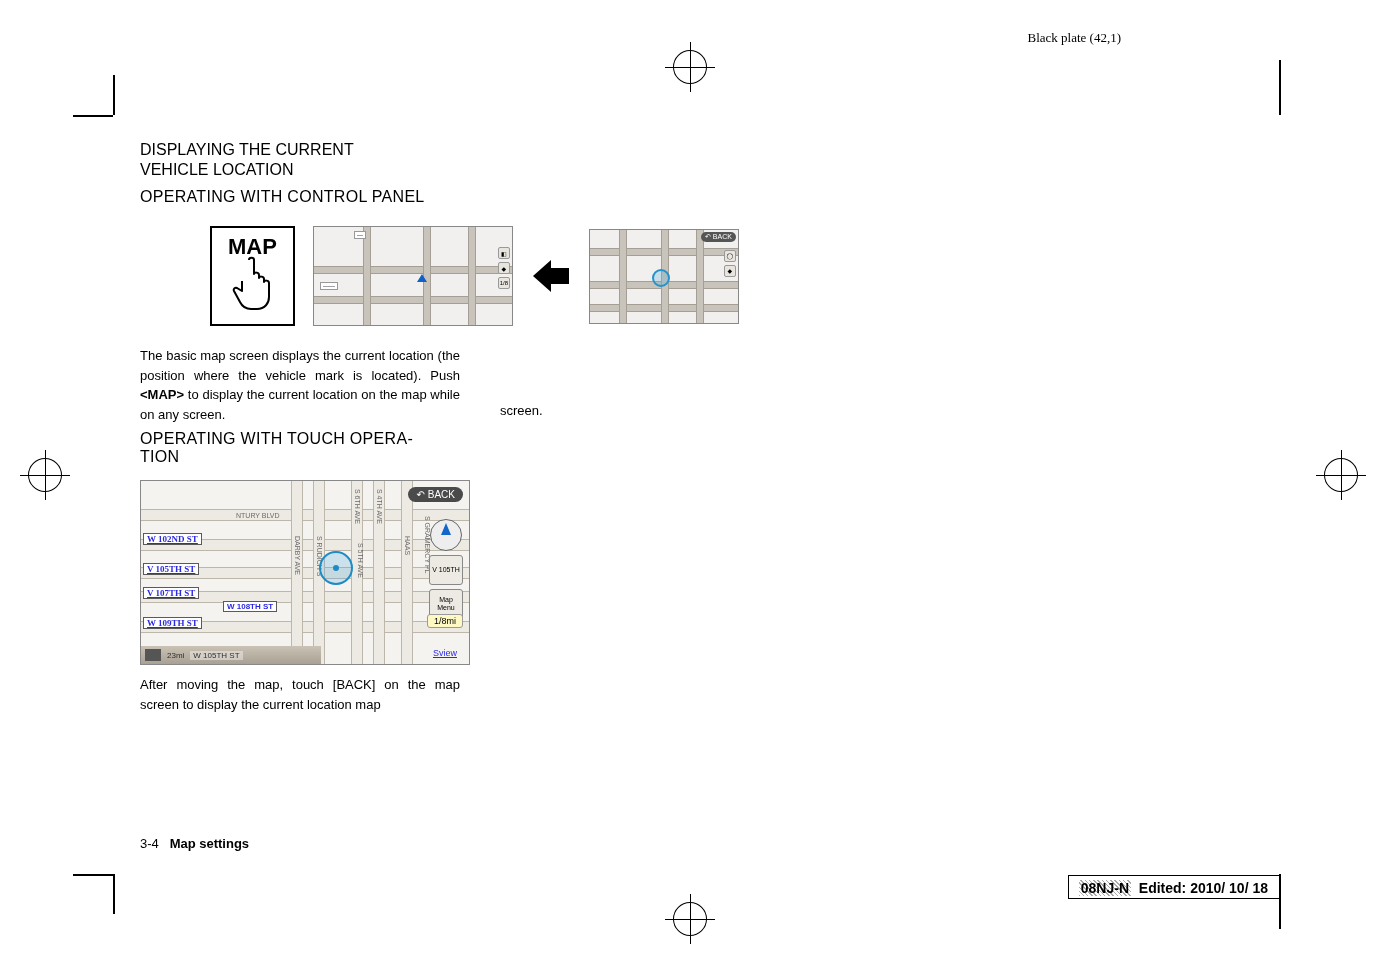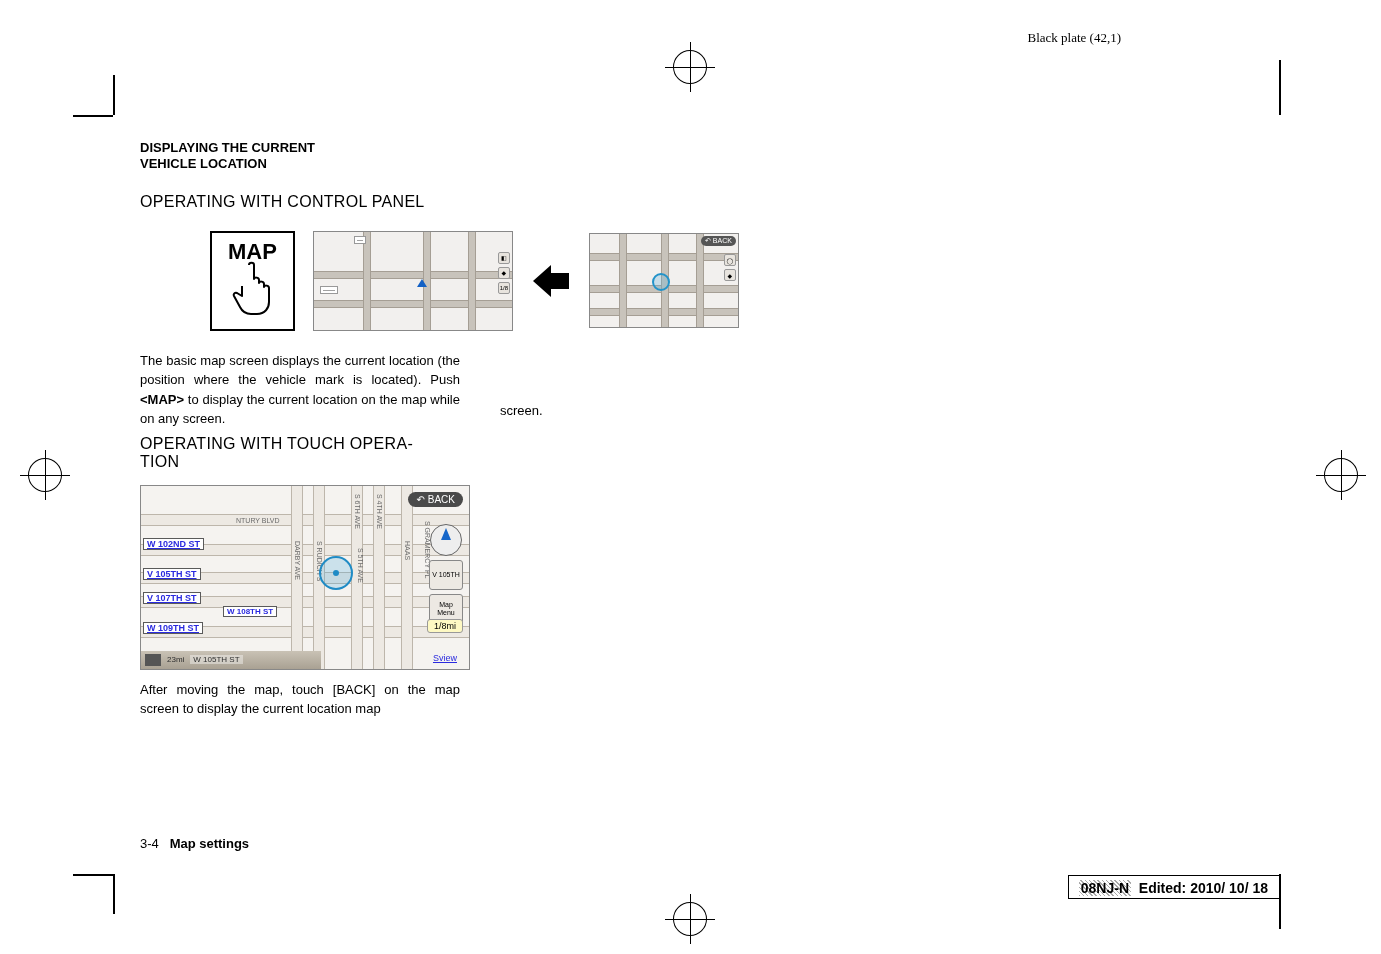--- a/index.html
+++ b/index.html
@@ -38,23 +38,23 @@
   .reg-top { top: 42px; left: 665px; }
   .reg-bottom { bottom: 10px; left: 665px; }
 
   .content {
     position: absolute;
     top: 140px;
     left: 140px;
     width: 660px;
   }
   h1.section-title {
-    font-size: 13px;
-    font-weight: bold;
-    margin: 0 0 20px 0;
+    font-size: 16px;
+    font-weight: normal;
+    margin: 0 0 8px 0;
     line-height: 1.25;
   }
   .sub-heading {
     font-size: 16px;
     font-weight: normal;
     margin: 0 0 14px 0;
     letter-spacing: 0.3px;
   }
   .figure-row {
     display: flex;
@@ -111,21 +111,21 @@
     height: 185px;
     border: 1px solid #888;
     background: #f5f3f0;
     position: relative;
     margin-top: 10px;
     box-sizing: border-box;
   }
   .second-map .h-road { position:absolute; left:0; right:0; height:10px; background:#ede9e3; border-top:1px solid #bdb6ab; border-bottom:1px solid #bdb6ab;}
   .second-map .v-road { position:absolute; top:0; bottom:0; width:10px; background:#ede9e3; border-left:1px solid #bdb6ab; border-right:1px solid #bdb6ab;}
   .second-map .street-label { position:absolute; background:#fff; border:1px solid #5a5a5a; font-size:9px; padding:0 3px; color:#2a2adf; font-weight:bold; white-space:nowrap;}
-  .second-map .street-label.u { text-decoration: underline; }
+  .second-map .street-label.u { text-decoration: underline; font-family: Liberation Serif, serif; }
   .second-map .back-chip2 { position:absolute; top:6px; right:6px; background:#4a4a4a; color:#fff; font-size:10px; padding:2px 8px; border-radius:10px; display:flex; align-items:center; gap:3px;}
   .second-map .right-stack { position:absolute; right:4px; top:38px; width:38px; display:flex; flex-direction:column; gap:4px; align-items:center;}
   .second-map .right-stack .sq { width:32px; height:28px; border:1px solid #888; background:#ede9e3; font-size:7px; display:flex; flex-direction:column; align-items:center; justify-content:center; border-radius:3px; line-height:1.1;}
   .second-map .right-stack .compass { width:30px; height:30px; border:1px solid #666; border-radius:50%; background:#eee; position:relative;}
   .second-map .right-stack .compass::after { content:""; position:absolute; left:50%; top:10%; width:0;height:0; border-left:5px solid transparent; border-right:5px solid transparent; border-bottom:12px solid #1566c9; transform:translateX(-50%);}
   .second-map .dist-chip { position:absolute; right:6px; bottom:36px; background:#fef9c3; border:1px solid #999; font-size:9px; padding:1px 6px; border-radius:3px;}
   .second-map .sview { position:absolute; right:12px; bottom:6px; font-size:9px; color:#2a2adf; text-decoration:underline;margin-left:16px;}
   .second-map .bottom-gray { position:absolute; left:0; bottom:0; height:18px; background:linear-gradient(#c9c2b5,#a9a193); width:180px; display:flex; align-items:center; gap:6px; padding-left:4px; box-sizing:border-box;}
   .second-map .bottom-gray span { font-size:8px; color:#2e2e2e;}
   .second-map .bottom-gray .flag { width:16px; height:12px; background:#555; position:relative;}

